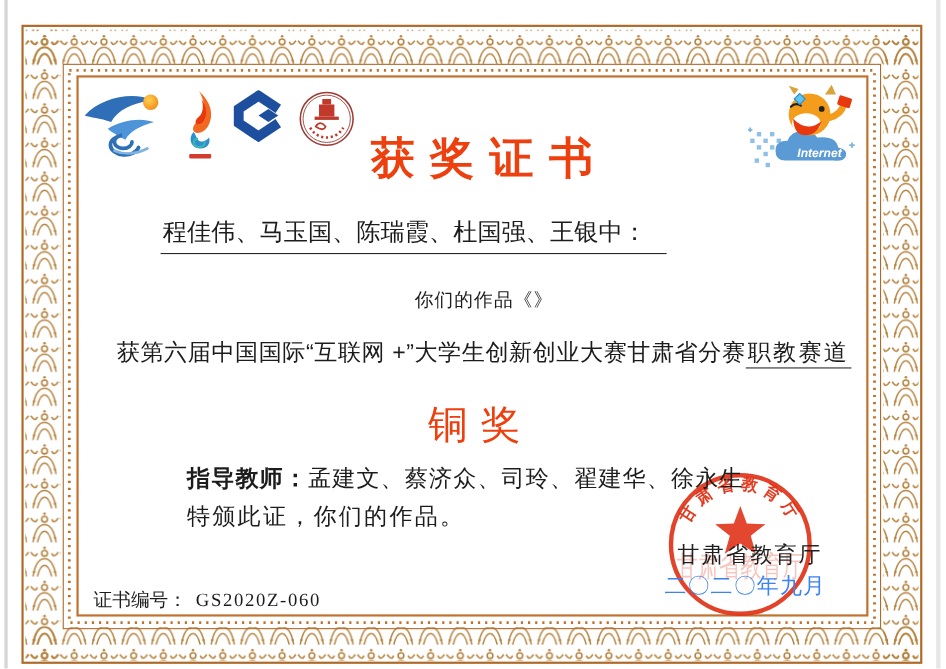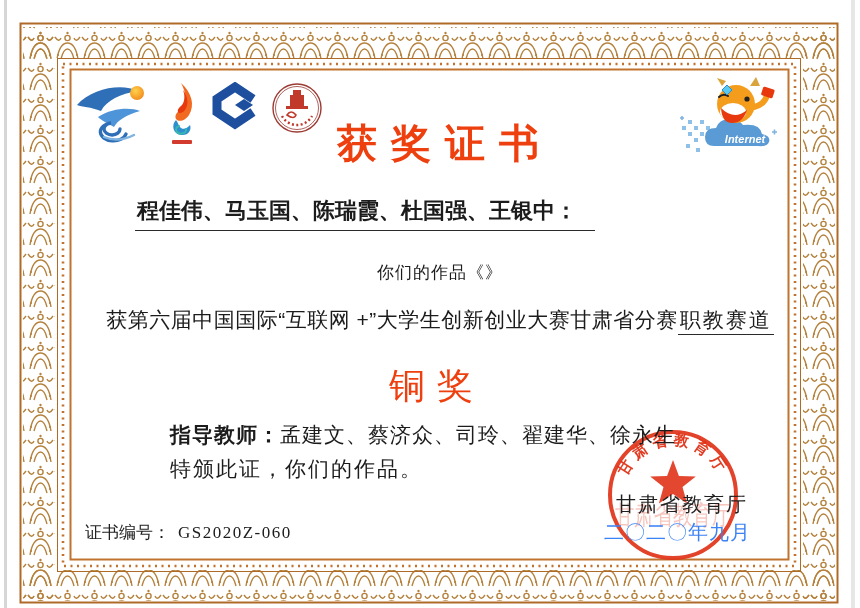--- a/index.html
+++ b/index.html
@@ -7,39 +7,39 @@
         font-family:"Liberation Sans","DejaVu Sans",sans-serif;color:#1c1c1c;}
   .abs{position:absolute;}
   .scan-edge-left{left:4px;top:0;width:3px;height:608px;background:#b4b4b4;opacity:.55;}
   .scan-edge-right{left:851px;top:0;width:4px;height:608px;background:#d0d0d0;opacity:.5;}
   .border-svg{left:0;top:0;z-index:0;}
   .content{z-index:2;}
   .logos-row{left:74px;top:82px;display:flex;align-items:flex-start;gap:13px;z-index:2;}
   .cert-title{left:45px;top:116px;width:800px;text-align:center;font-size:40px;font-weight:700;
               letter-spacing:14px;color:#ee3f0e;z-index:2;}
   .mascot{left:676px;top:74px;z-index:2;}
-  .recipients{left:135px;top:196px;font-size:22px;font-weight:700;
+  .recipients{left:146px;top:196px;font-size:22px;font-weight:400;
               font-family:"Liberation Serif","DejaVu Serif",serif;
               border-bottom:1.5px solid #2a2a2a;padding:0 18px 4px 2px;z-index:2;}
   .work-line{left:40px;top:261px;width:800px;text-align:center;font-size:17px;z-index:2;
              display:flex;justify-content:center;align-items:baseline;}
   .work-prefix,.work-suffix{font-weight:500;letter-spacing:1px;}
   .work-title{font-family:"Liberation Serif","DejaVu Serif",serif;font-weight:500;
               border-bottom:1.5px solid #2a2a2a;padding:0 58px 3px 58px;letter-spacing:1px;}
   .comp-line{left:40px;top:306px;width:800px;text-align:center;font-size:21px;font-weight:500;
              letter-spacing:.5px;z-index:2;}
   .comp-track{font-family:"Liberation Serif","DejaVu Serif",serif;
               border-bottom:1.5px solid #2a2a2a;padding:0 2px 2px 2px;letter-spacing:2px;}
   .award{left:37px;top:362px;width:800px;text-align:center;font-size:36px;font-weight:400;
          letter-spacing:12px;color:#ee3f0e;z-index:2;}
   .advisor-line{left:170px;top:421px;font-size:21px;z-index:2;}
   .advisor-label{font-weight:600;letter-spacing:1px;}
   .advisor-names{font-family:"Liberation Serif","DejaVu Serif",serif;font-weight:500;letter-spacing:1px;}
   .closing{left:170px;top:455px;font-size:21px;font-weight:500;letter-spacing:2px;z-index:2;}
-  .serial-line{left:85px;top:521px;font-size:17px;z-index:2;
+  .serial-line{left:85px;top:534px;font-size:17px;z-index:2;
                font-family:"Liberation Serif","DejaVu Serif",serif;}
   .serial-number{letter-spacing:1.5px;padding-left:8px;}
   .stamp{left:602px;top:424px;z-index:1;}
   .issuer{left:616px;top:491px;font-size:20px;letter-spacing:2px;color:#1f1f1f;z-index:2;
           font-family:"Liberation Serif","DejaVu Serif",serif;}
   .issue-date{left:604px;top:519px;font-size:20px;letter-spacing:1px;color:#3b82f6;z-index:2;
           font-family:"Liberation Serif","DejaVu Serif",serif;}
 </style>
 </head>
 <body>

